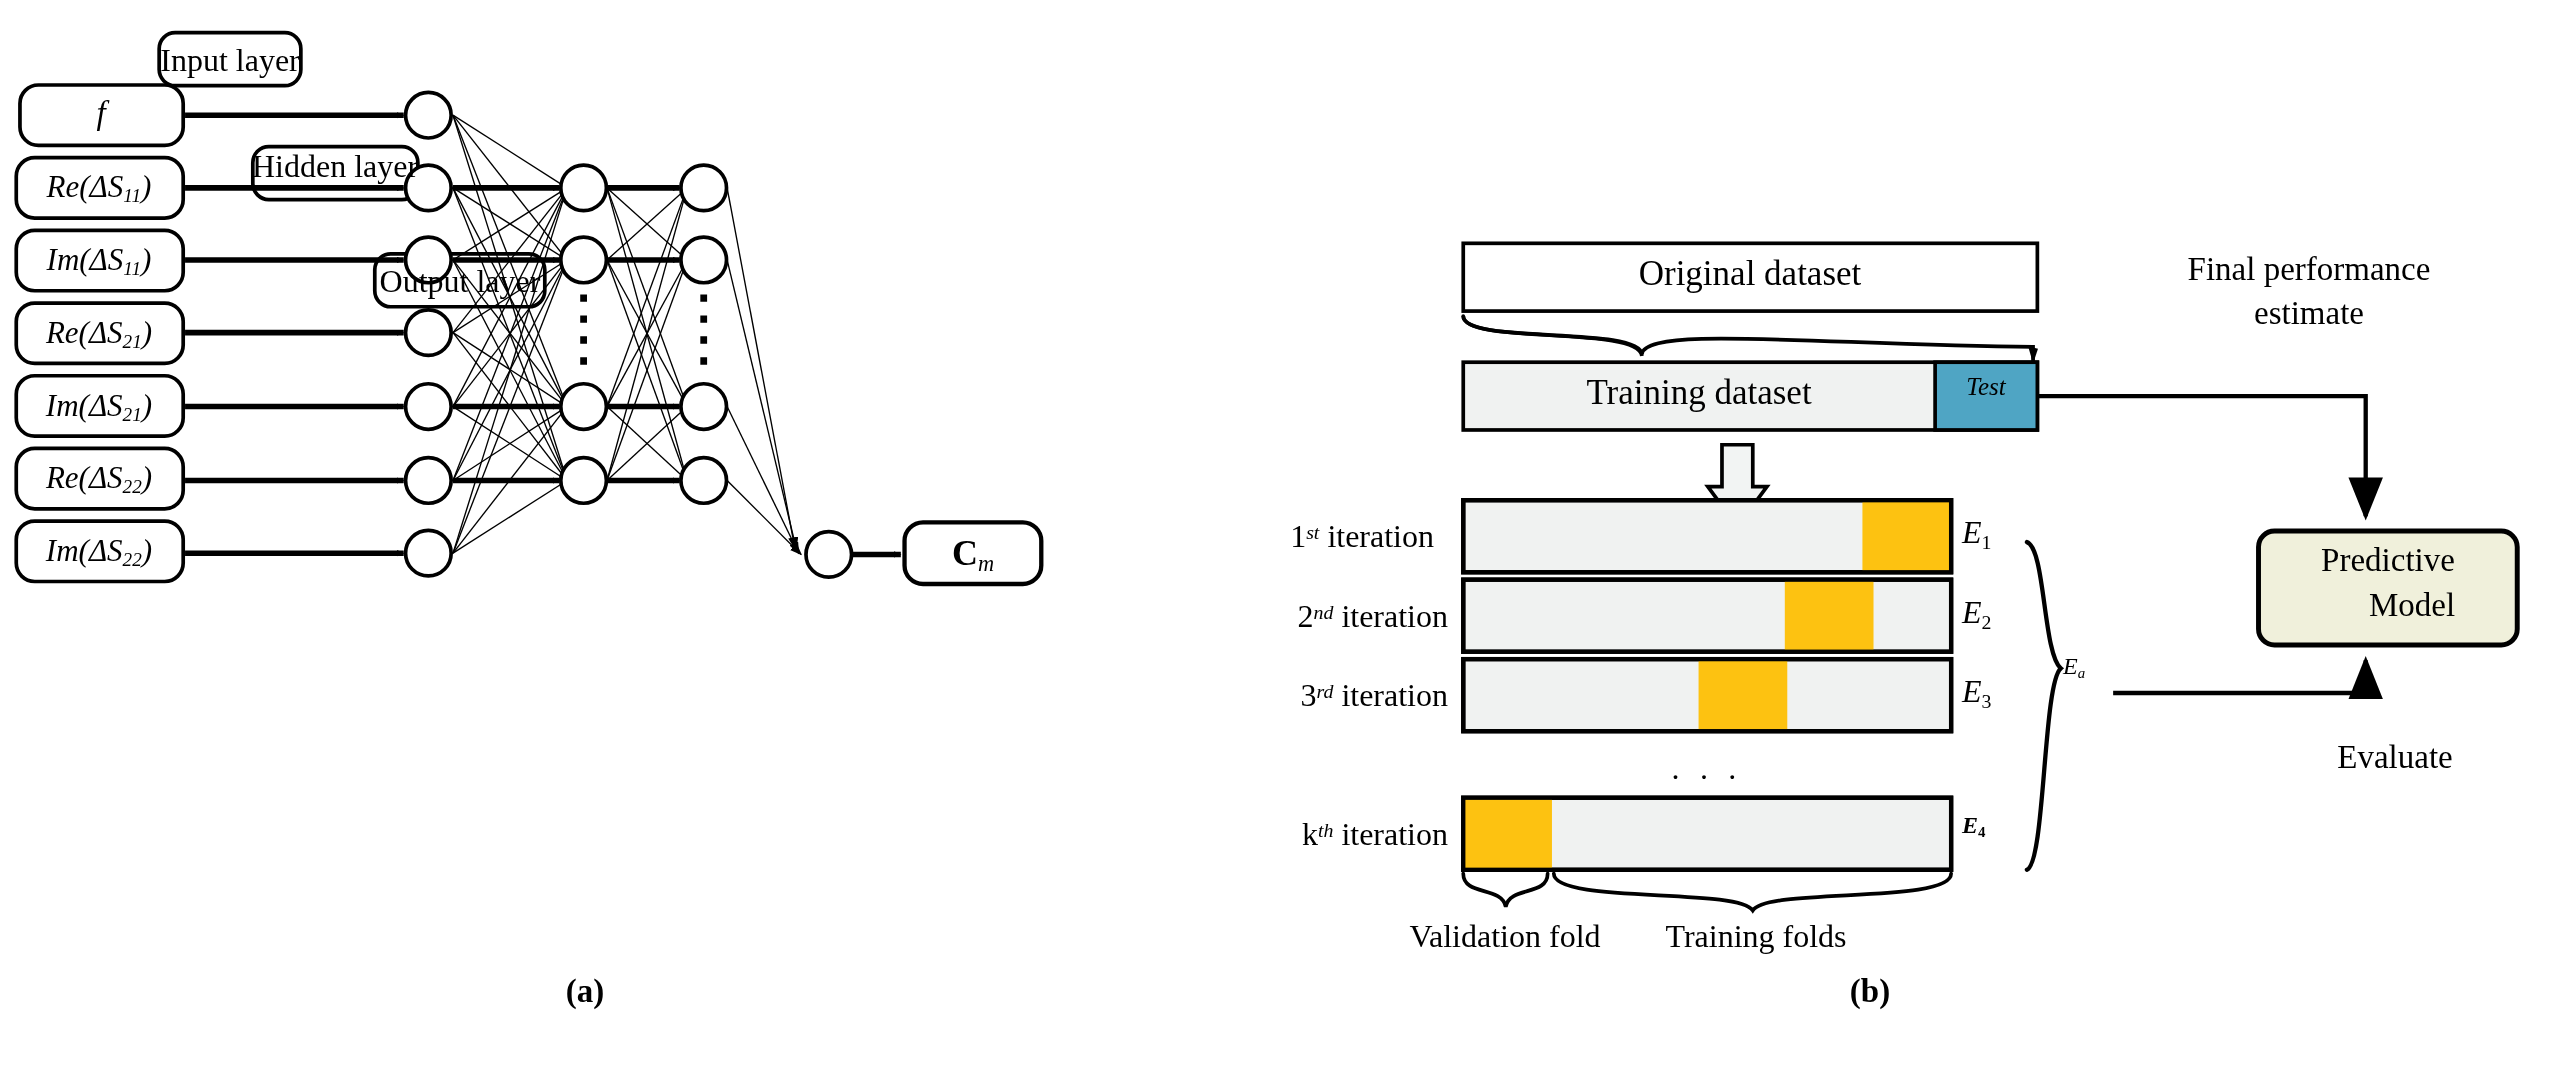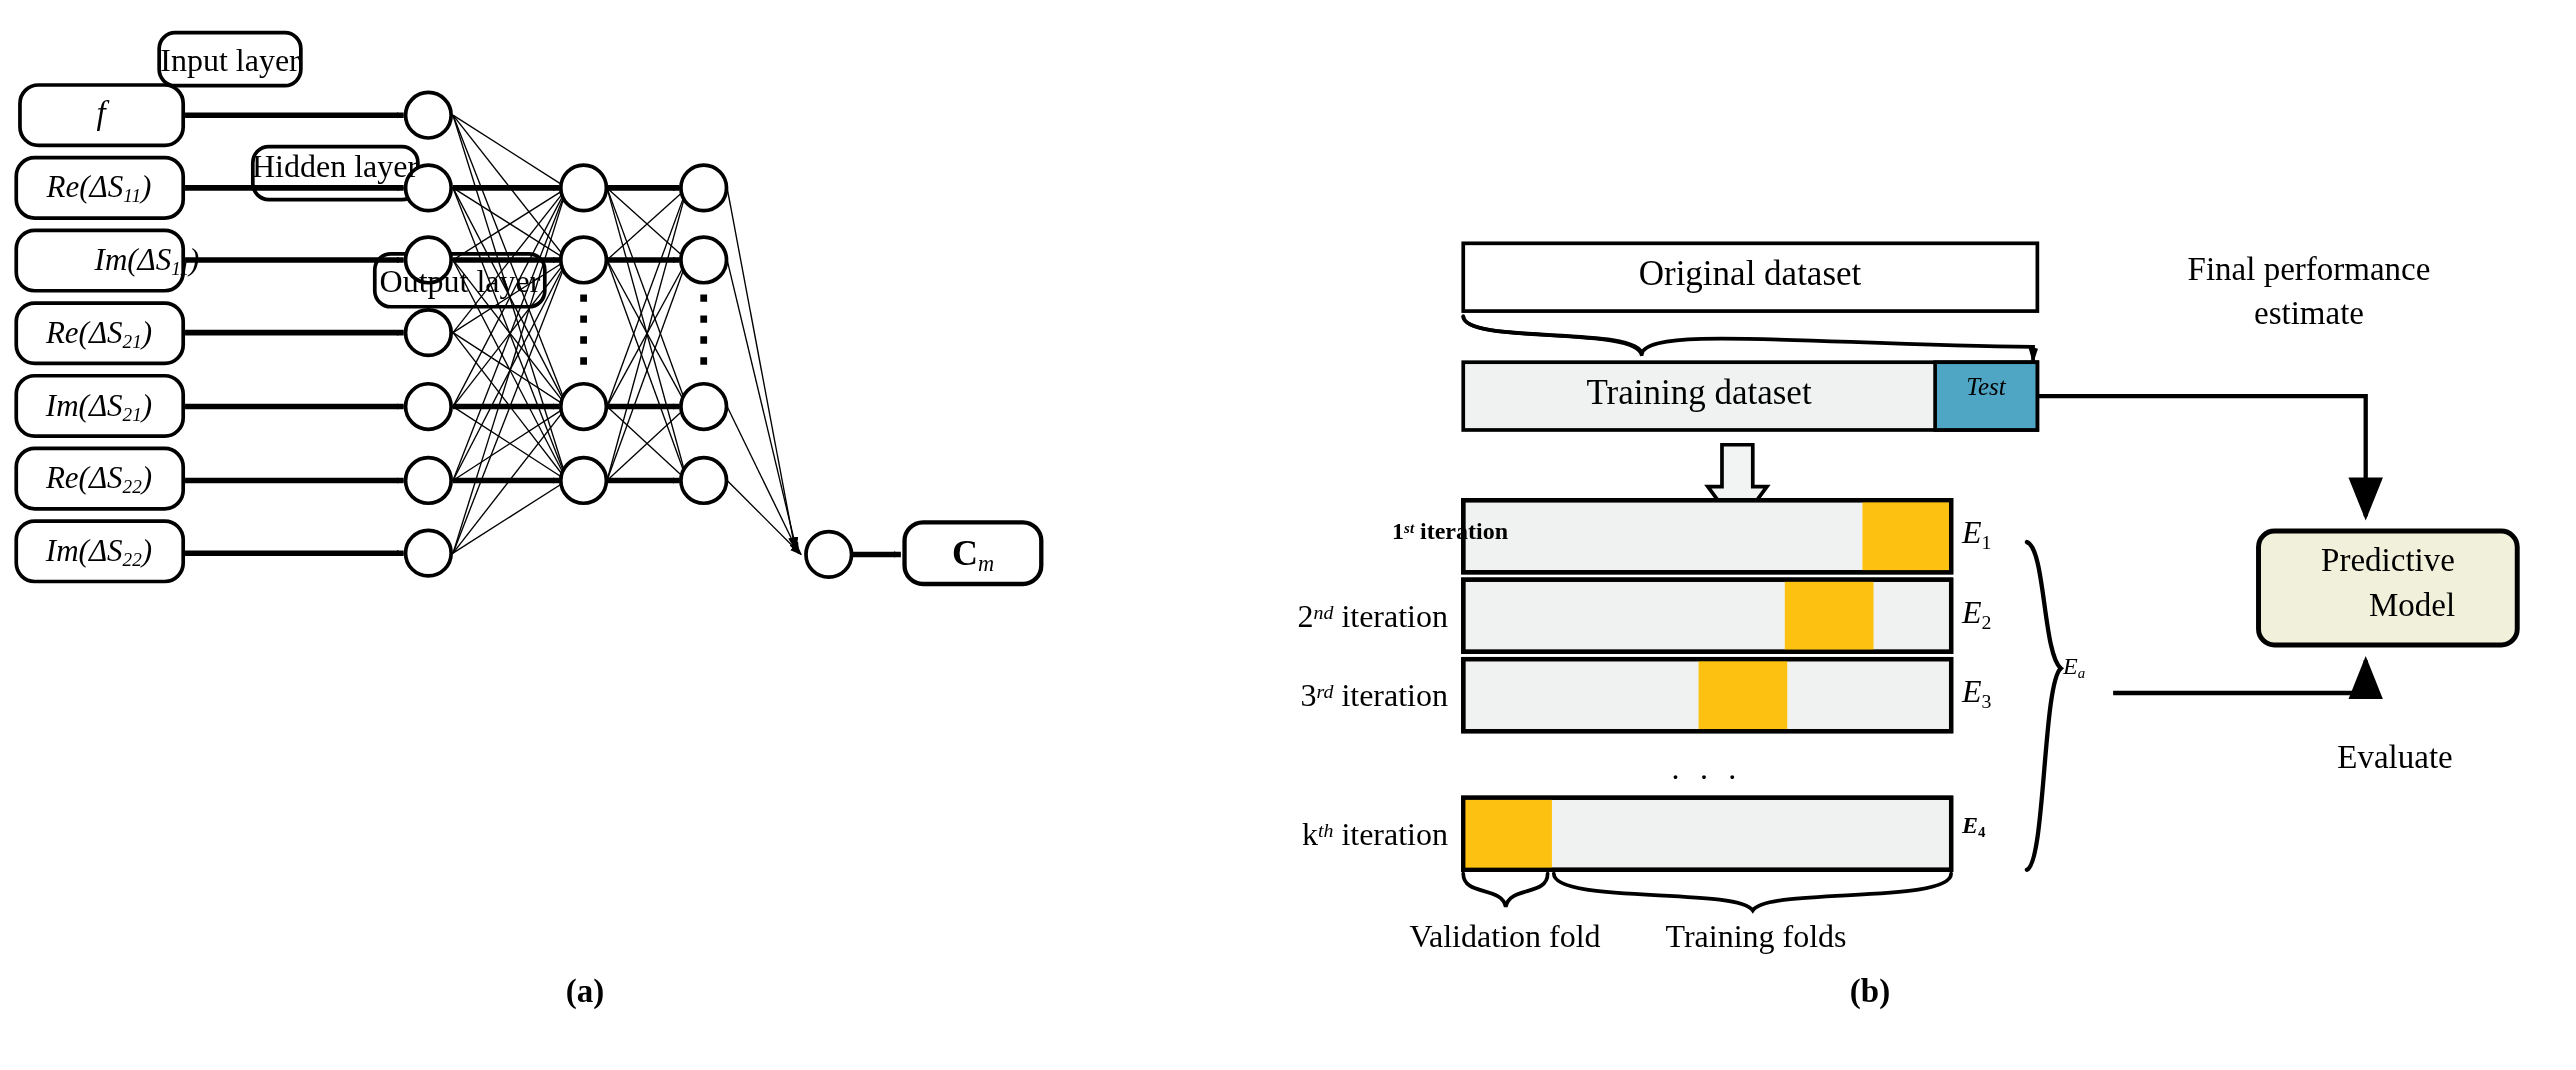--- a/index.html
+++ b/index.html
@@ -191,37 +191,37 @@
   </svg>
 
   <div class="txt ctr" style="left:230px;top:42px;font-size:32px;">Input layer</div>
   <div class="txt ctr" style="left:335px;top:148px;font-size:32px;">Hidden layer</div>
   <div class="txt ctr" style="left:460px;top:263px;font-size:32px;">Output layer</div>
 
   <div class="txt ctr ital" style="left:101px;top:95px;font-size:33px;"><span>f</span></div>
 
   <div class="txt ctr" style="left:99px;top:169px;font-size:31px;"><span class="ital">Re(ΔS</span><span class="sub">11</span><span class="ital">)</span></div>
 
-  <div class="txt ctr" style="left:99px;top:242px;font-size:31px;margin-left:48px;"><span class="ital">Im(ΔS</span><span class="sub">11</span><span class="ital">)</span></div>
+  <div class="txt ctr" style="left:99px;top:242px;font-size:31px;"><span class="ital">Im(ΔS</span><span class="sub">11</span><span class="ital">)</span></div>
 
   <div class="txt ctr" style="left:99px;top:315px;font-size:31px;"><span class="ital">Re(ΔS</span><span class="sub">21</span><span class="ital">)</span></div>
 
   <div class="txt ctr" style="left:99px;top:388px;font-size:31px;"><span class="ital">Im(ΔS</span><span class="sub">21</span><span class="ital">)</span></div>
 
   <div class="txt ctr" style="left:99px;top:460px;font-size:31px;"><span class="ital">Re(ΔS</span><span class="sub">22</span><span class="ital">)</span></div>
 
   <div class="txt ctr" style="left:99px;top:533px;font-size:31px;"><span class="ital">Im(ΔS</span><span class="sub">22</span><span class="ital">)</span></div>
 
   <div class="txt ctr" style="left:973px;top:532px;font-size:36px;font-weight:bold;"><span>C</span><span class="sub" style="font-weight:normal;">m</span></div>
 
   <div class="txt ctr" style="left:1750px;top:254px;font-size:35px;">Original dataset</div>
   <div class="txt ctr" style="left:1699px;top:373px;font-size:35px;">Training dataset</div>
   <div class="txt ctr" style="left:1986px;top:373px;font-size:25px;font-style:italic;">Test</div>
 
-  <div class="txt rt" style="left:1508px;top:518px;font-size:24px;font-weight:bold;"><span>1</span><span class="sup">st</span><span> iteration</span></div>
+  <div class="txt rt" style="left:1434px;top:518px;font-size:32px;"><span>1</span><span class="sup">st</span><span> iteration</span></div>
   <div class="txt rt" style="left:1448px;top:598px;font-size:32px;"><span>2</span><span class="sup">nd</span><span> iteration</span></div>
   <div class="txt rt" style="left:1448px;top:677px;font-size:32px;"><span>3</span><span class="sup">rd</span><span> iteration</span></div>
   <div class="txt rt" style="left:1448px;top:816px;font-size:32px;"><span>k</span><span class="sup">th</span><span> iteration</span></div>
 
   <div class="txt" style="left:1962px;top:514px;font-size:32px;"><span class="ital">E</span><span class="sub" style="font-style:normal;">1</span></div>
   <div class="txt" style="left:1962px;top:594px;font-size:32px;"><span class="ital">E</span><span class="sub" style="font-style:normal;">2</span></div>
   <div class="txt" style="left:1962px;top:673px;font-size:32px;"><span class="ital">E</span><span class="sub" style="font-style:normal;">3</span></div>
   <div class="txt" style="left:1962px;top:812px;font-size:24px;font-weight:bold;"><span class="ital">E</span><span class="sub" style="font-style:normal;">4</span></div>
 
   <div class="txt" style="left:2063px;top:653px;font-size:24px;"><span class="ital">E</span><span class="sub">a</span></div>

